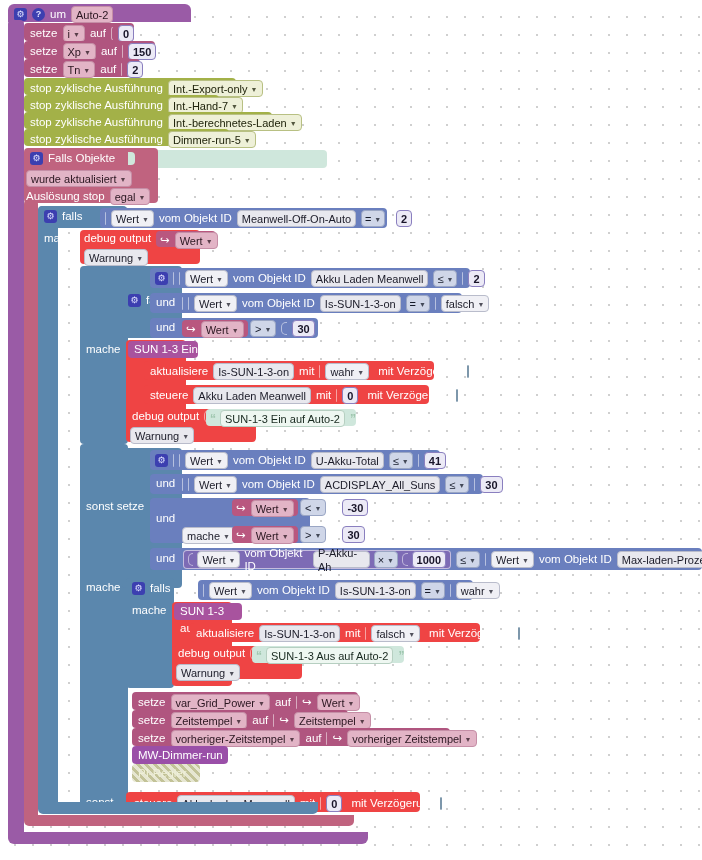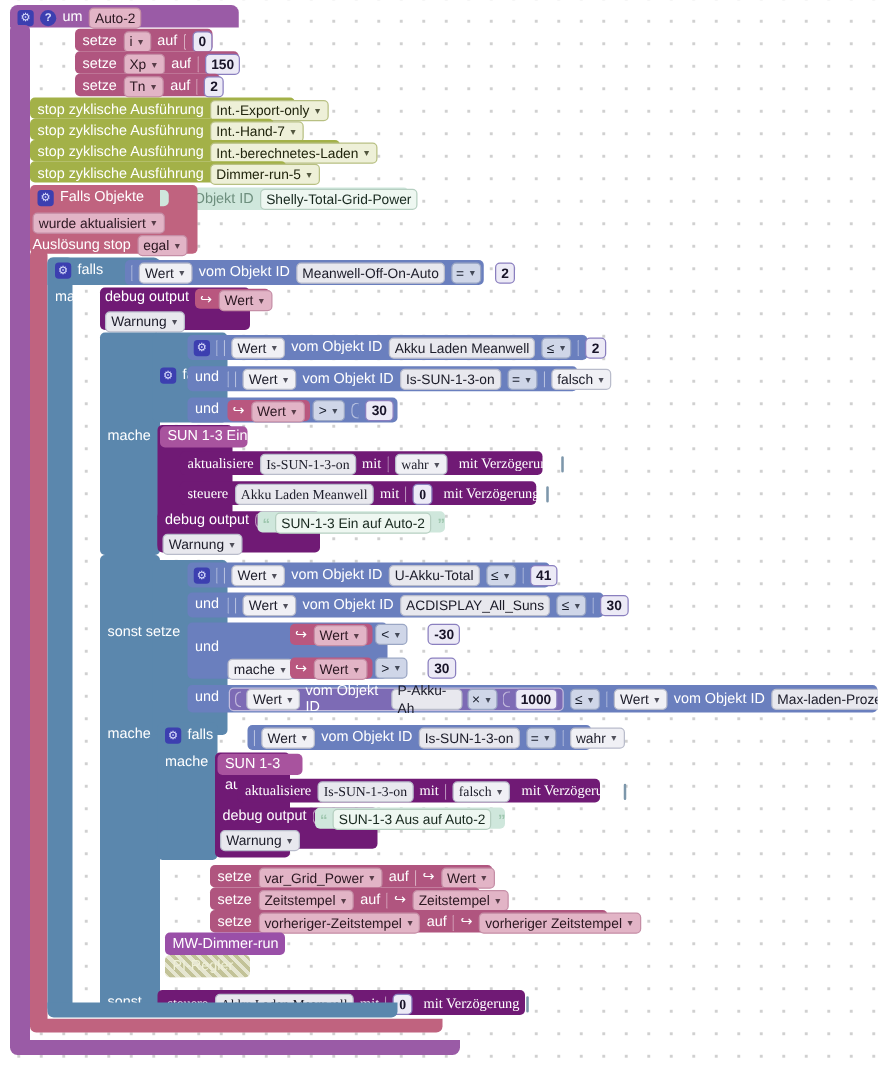--- a/index.html
+++ b/index.html
@@ -19,26 +19,26 @@
   }
   .canvas{position:absolute;left:0;top:0;width:702px;height:860px;}
 
   
   .blk{position:absolute;box-sizing:border-box;border-radius:4px;}
   .row{display:flex;align-items:center;gap:5px;white-space:nowrap;}
   .lbl{color:#fff;font-size:11.5px;line-height:13px;}
 
   
   .c-purple   {background:#9a5ba6;}
-  .c-mauve    {background:#b0557f;margin-left:36px;}      
+  .c-mauve    {background:#b0557f;}      
   .c-mauve2   {background:#b9577f;}
   .c-olive    {background:#a3b148;}      
   .c-rose     {background:#c0637f;}      
   .c-blue     {background:#5b87ad;}      
-  .c-blue-d   {background:#701a75;font-family:Liberation Serif, serif;}
+  .c-blue-d   {background:#ef4444;}
   .c-mint     {background:#cfe7dc;}      
   .c-indigo   {background:#6a7fbe;}      
 
   
   .fld{
     display:inline-flex;align-items:center;gap:3px;
     background:#e8e8ee;color:#1b1b28;
     border:1px solid #b9bccb;border-radius:4px;
     padding:0px 4px;height:15px;line-height:14px;font-size:11px;
   }
@@ -192,28 +192,20 @@
     <div class="row" style="padding:2px 0 0 6px;">
       <span class="lbl">stop zyklische Ausführung</span>
       <span class="fld olive">
         <span>Dimmer-run-5</span>
           <span class="caret">▼</span>
       </span>
     </div>
   </div>
 
   <div class="blk c-mint" style="left:150px;top:150px;width:177px;height:18px;"></div>
-  <div class="blk" style="left:155px;top:151px;width:172px;height:16px;">
-    <div class="row">
-      <span class="lbl" style="color:#6e8f7e;">Objekt ID</span>
-      <span class="fld mint">
-        <span>Shelly-Total-Grid-Power</span>
-      </span>
-    </div>
-  </div>
 
   <div class="blk c-rose" style="left:24px;top:148px;width:134px;height:55px;"></div>
   <div class="blk" style="left:30px;top:152px;width:130px;height:14px;">
     <div class="row">
       <span class="gear">⚙</span>
       <span class="lbl">Falls Objekte</span>
       <span class="plug" style="margin-left:8px;"></span>
     </div>
   </div>
   <div class="blk" style="left:26px;top:170px;width:120px;height:15px;">

